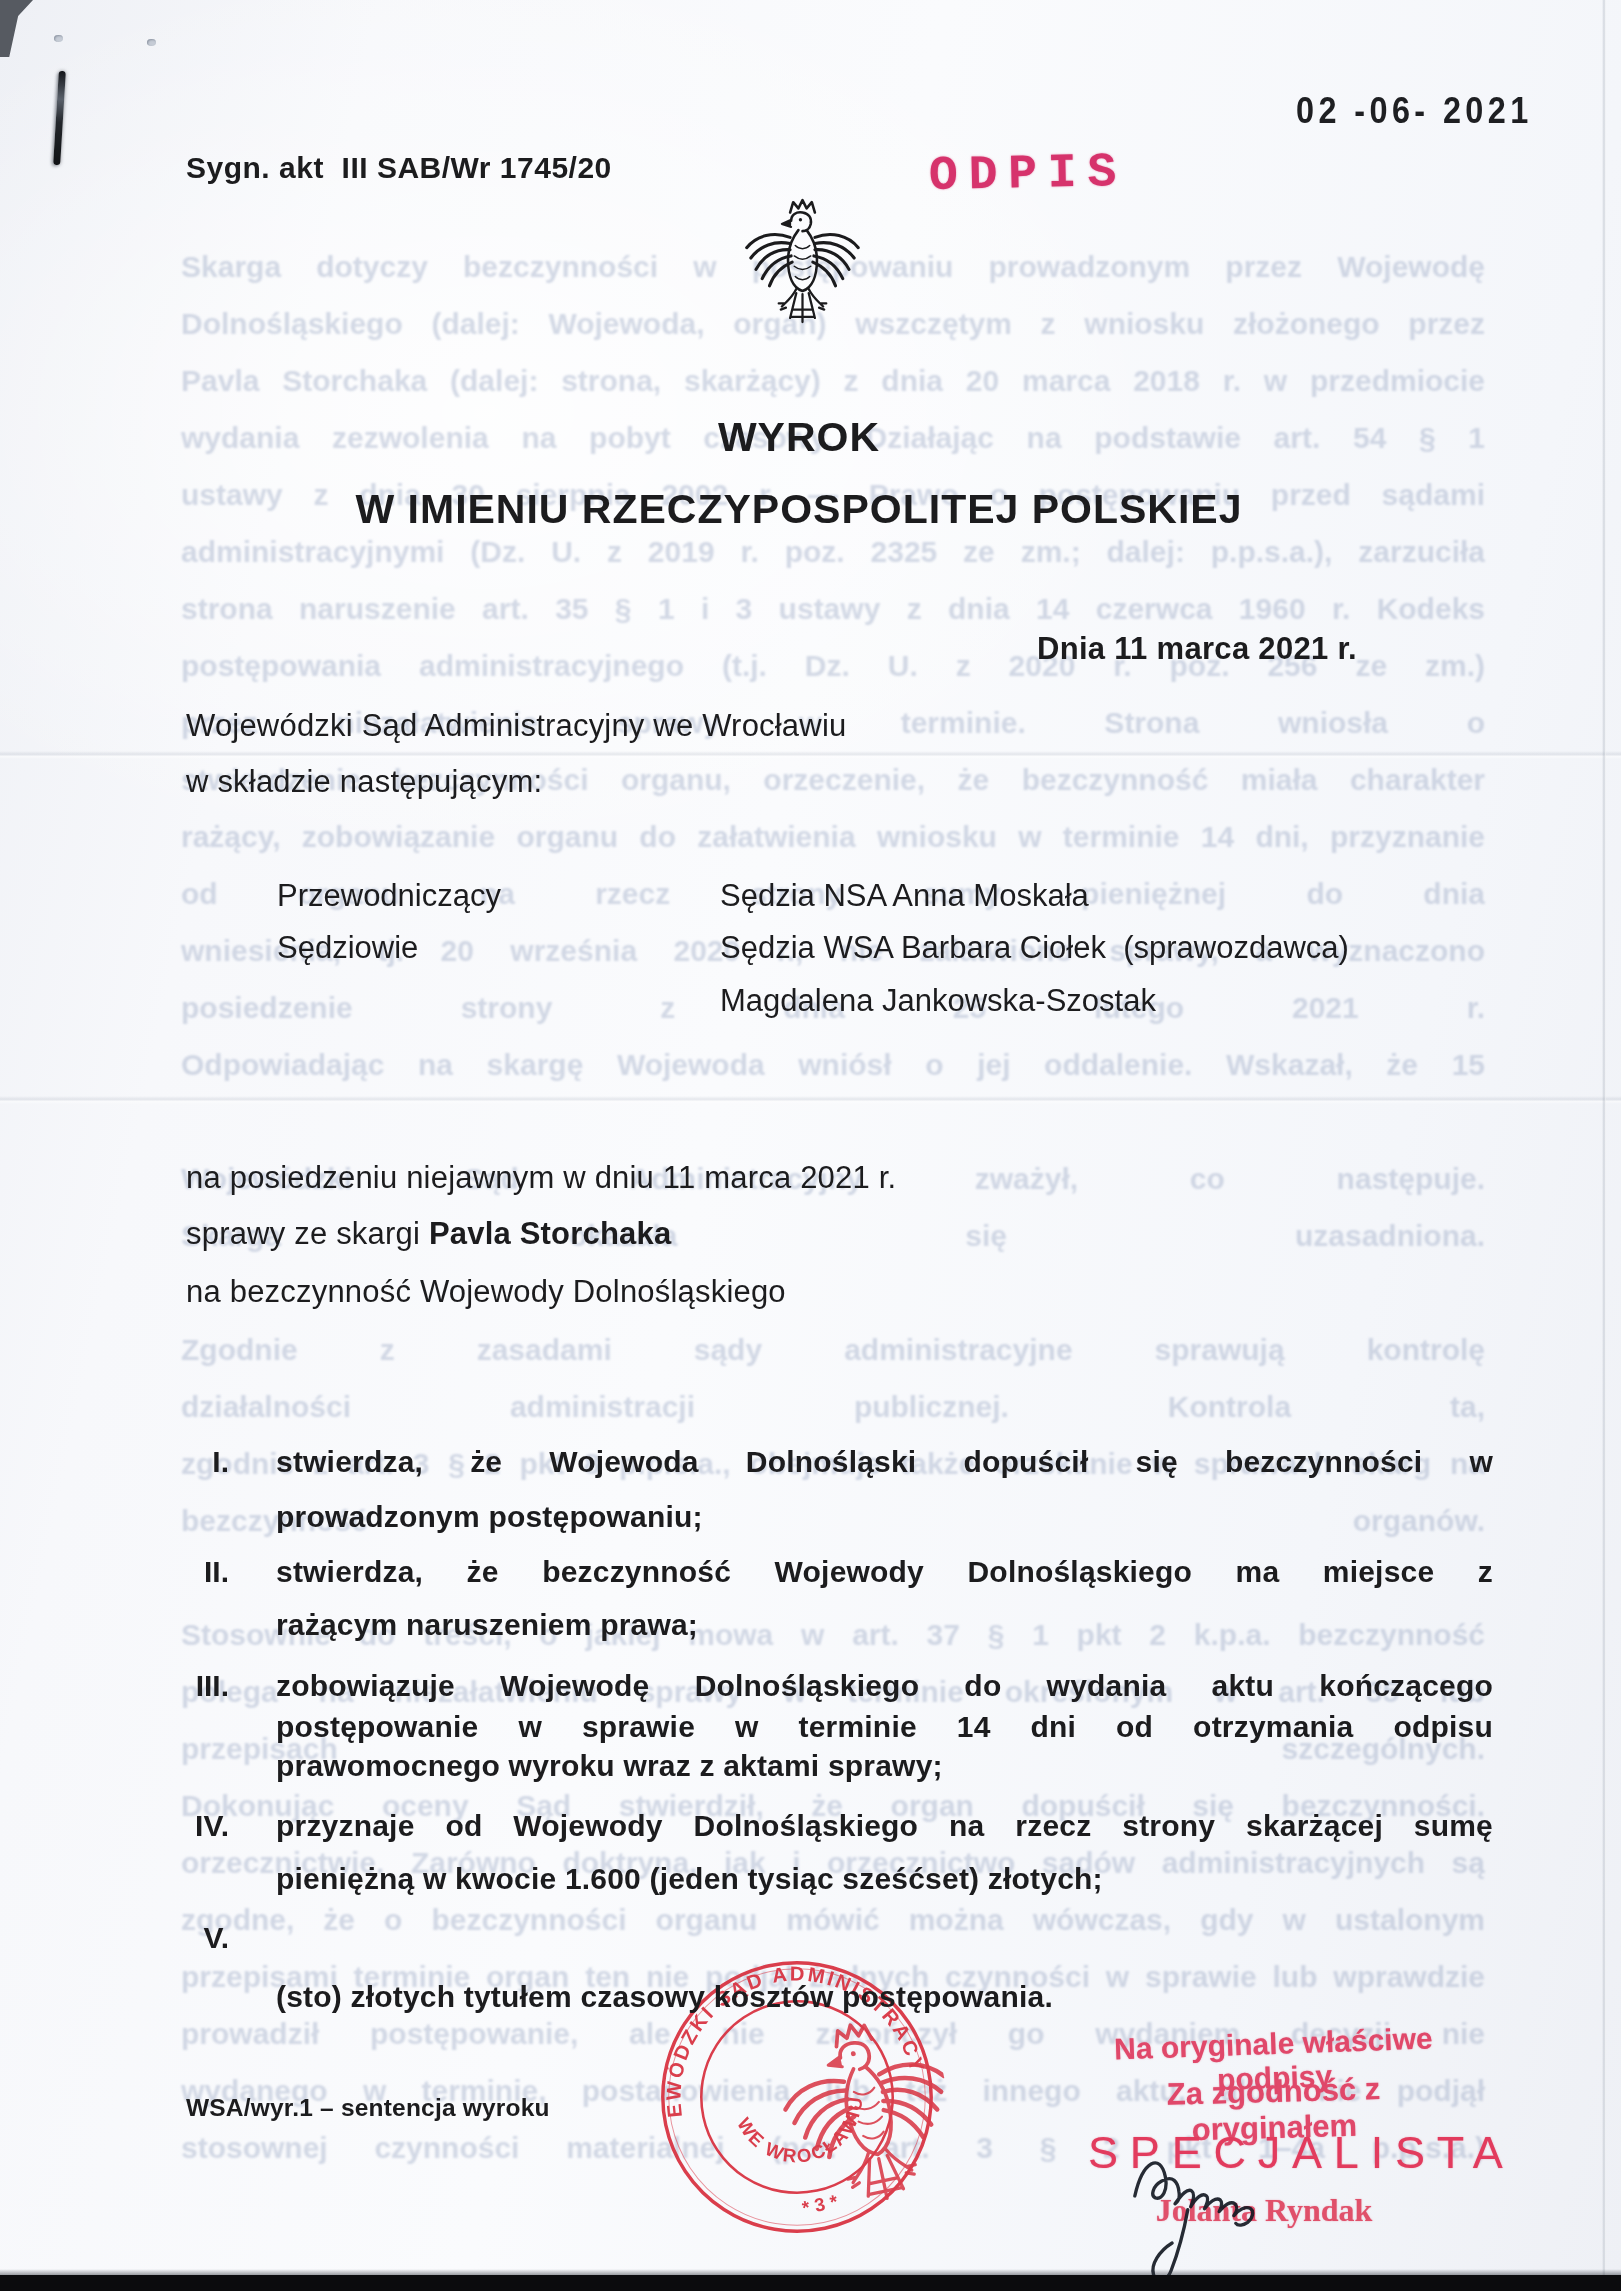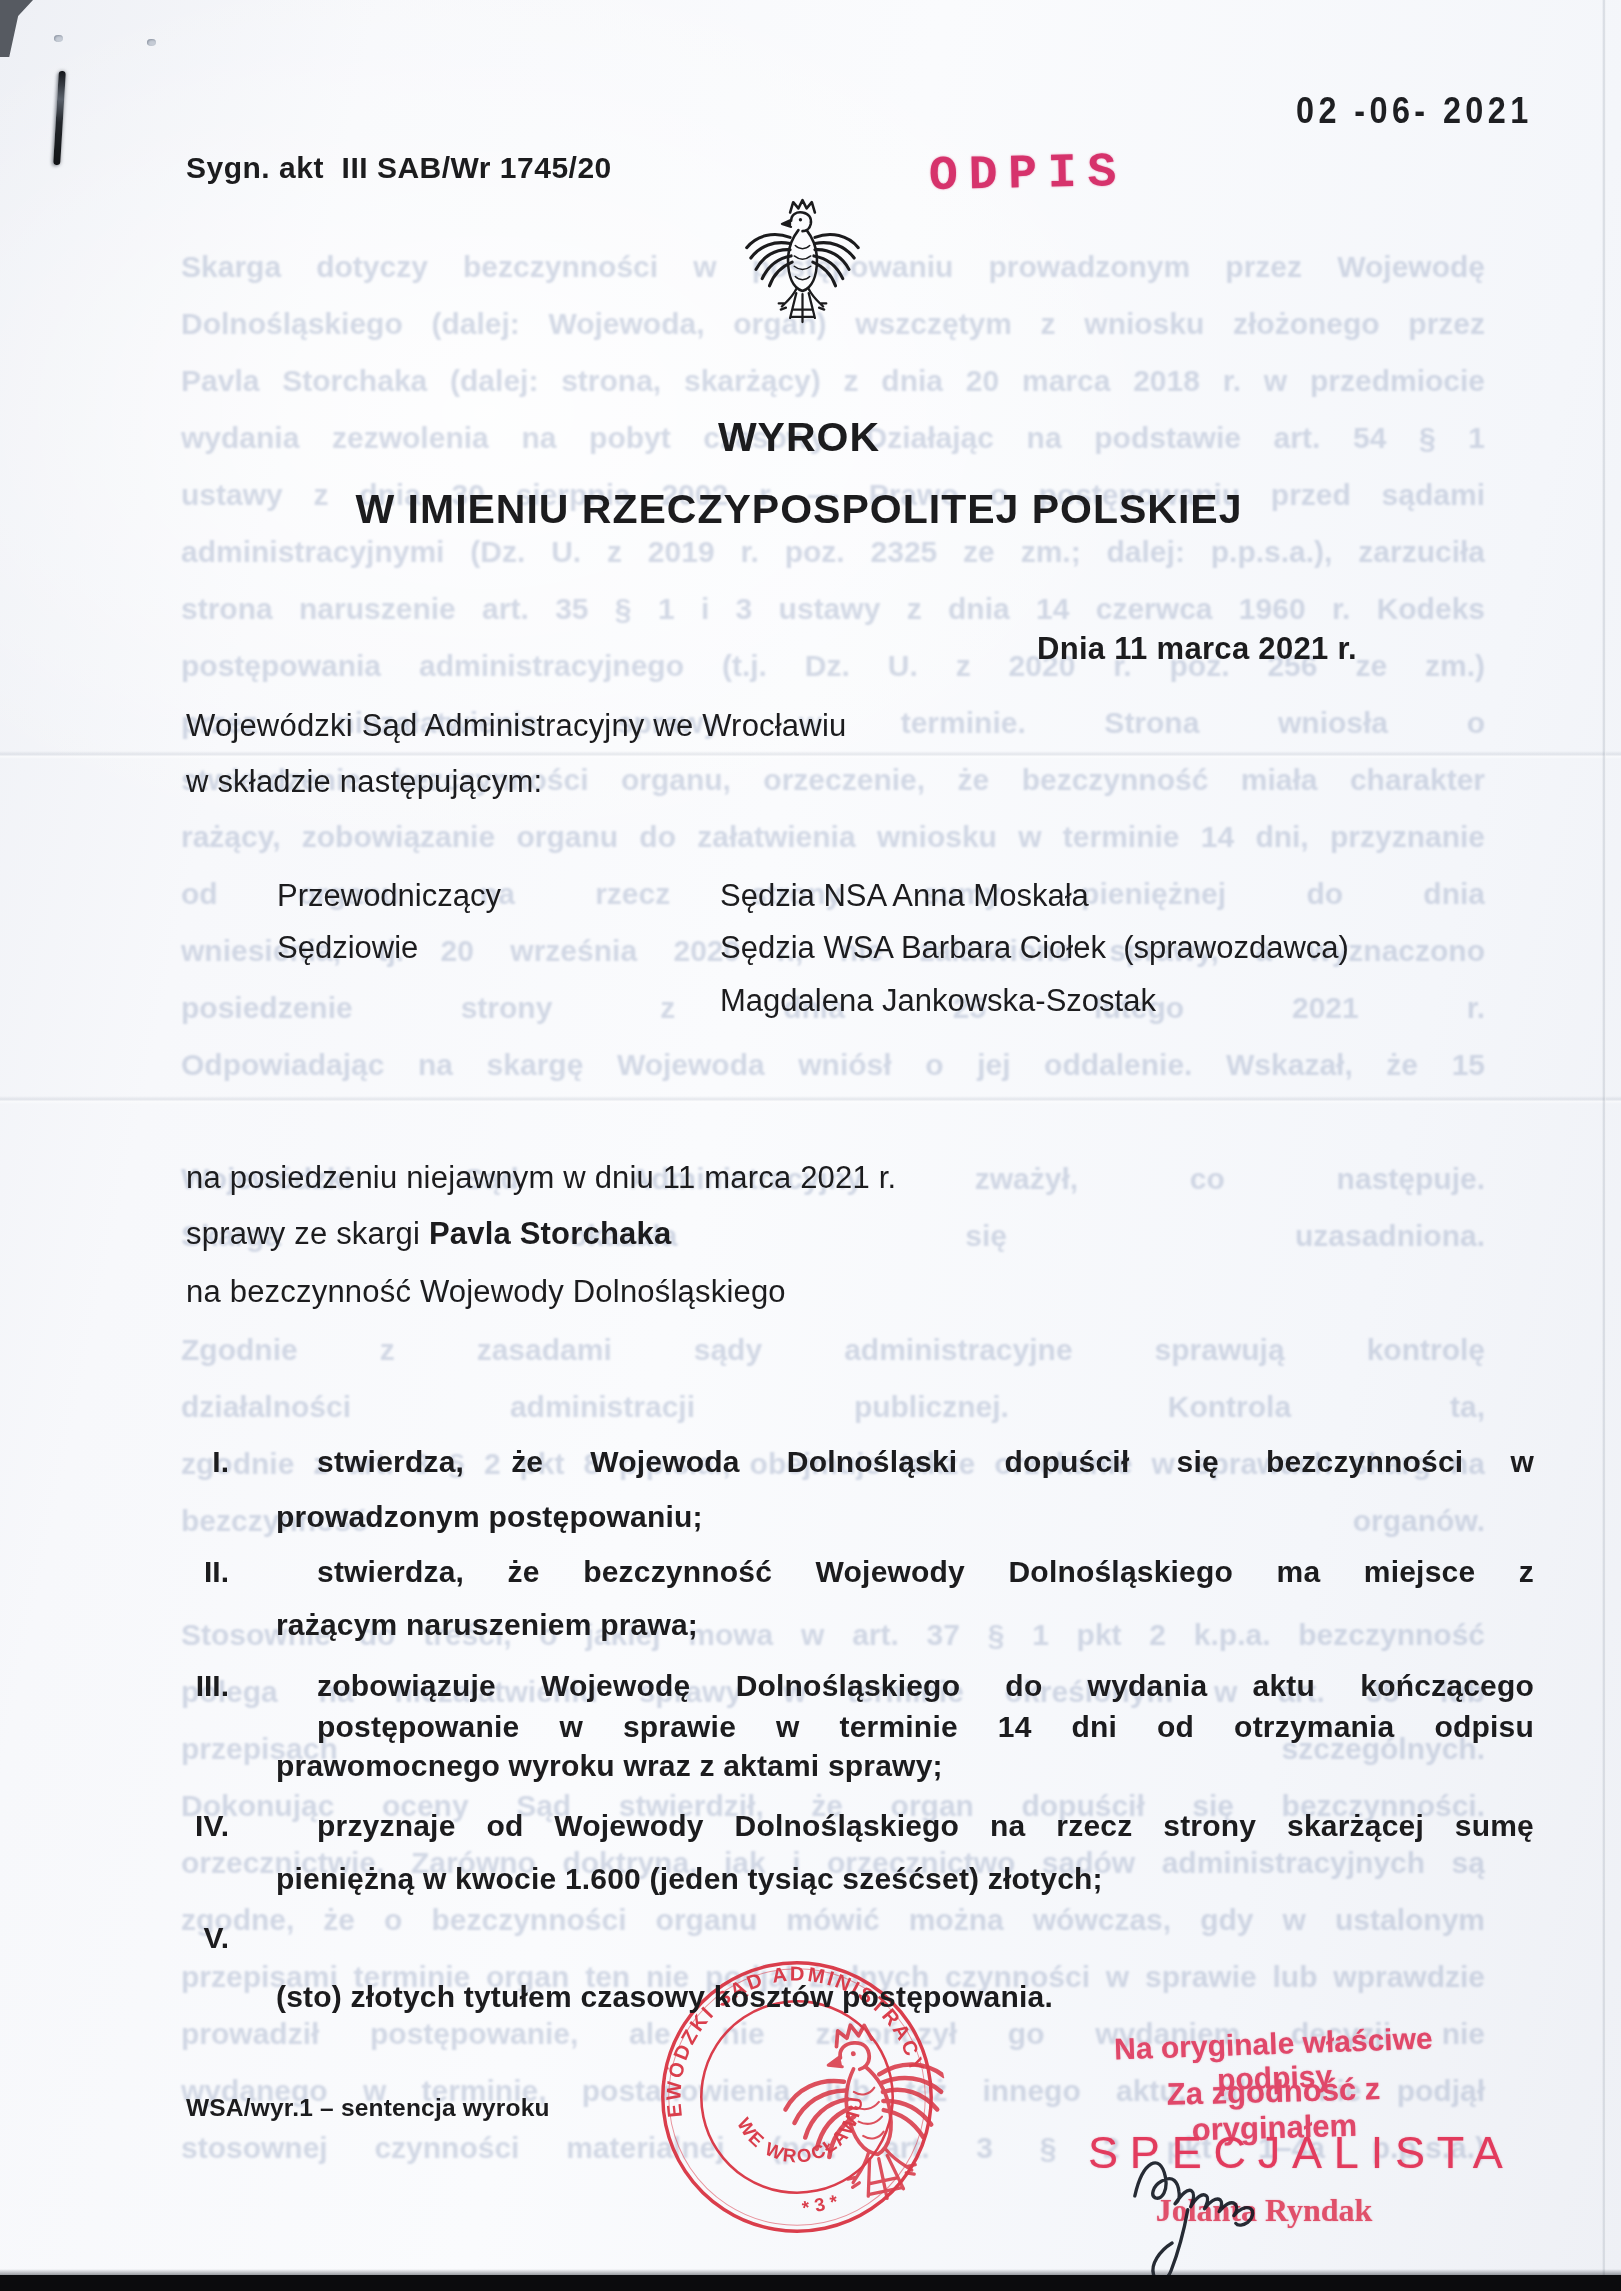--- a/index.html
+++ b/index.html
@@ -37,21 +37,21 @@
     transform:scaleX(.9);transform-origin:left top;color:#1e1f22;white-space:pre;z-index:2;}
   .eagle-top{left:735px;top:196px;width:135px;height:155px;color:#1b1b1d;z-index:3;}
   .title1{left:0;width:1598px;top:414px;text-align:center;font-size:41px;font-weight:bold;letter-spacing:1px;}
   .title2{left:0;width:1598px;top:486px;text-align:center;font-size:41px;font-weight:bold;letter-spacing:1px;}
   .dnia{left:1019px;top:631px;font-size:31px;font-weight:bold;letter-spacing:0.3px;margin-left:18px;}
   .bodyline{left:186px;font-size:31px;letter-spacing:0.2px;white-space:pre;}
   .role{left:277px;font-size:31px;white-space:pre;}
   .judge{left:720px;font-size:31px;white-space:pre;}
   .item-no{left:176px;width:53px;text-align:right;font-size:30px;font-weight:bold;}
   .item-line{left:276px;width:1217px;font-size:30px;font-weight:bold;letter-spacing:0.2px;white-space:nowrap;}
-  .item-line.just{white-space:normal;text-align:justify;text-align-last:justify;height:39px;overflow:hidden;padding-left:41px;}
+  .item-line.just{white-space:normal;text-align:justify;text-align-last:justify;height:39px;overflow:hidden;}
   .note{left:186px;top:2094px;font-size:24.5px;letter-spacing:0.2px;font-weight:bold;}
   
   .seal{left:649px;top:1949px;width:296px;height:296px;z-index:2;opacity:.93;transform:rotate(-12deg);}
   .cert{z-index:2;color:#e0486a;text-align:center;text-shadow:0 0 1.5px rgba(224,72,106,.5);}
   .cert-l1{left:1073px;top:2027px;width:402px;font-size:30px;font-weight:bold;transform:rotate(-2deg);}
   .cert-l2{left:1083px;top:2074px;width:382px;font-size:31px;font-weight:bold;transform:rotate(-1.5deg);}
   .cert-l3{left:1088px;top:2127px;width:372px;font-size:45px;font-weight:normal;letter-spacing:11.8px;color:#e23b5d;text-align:right;}
   .cert-name{left:1078px;top:2192px;width:372px;font-size:32px;font-weight:bold;
     font-family:"Liberation Serif","DejaVu Serif",serif;color:#e0506a;}
   .signature{left:1127px;top:2135px;width:255px;height:167px;z-index:4;}

